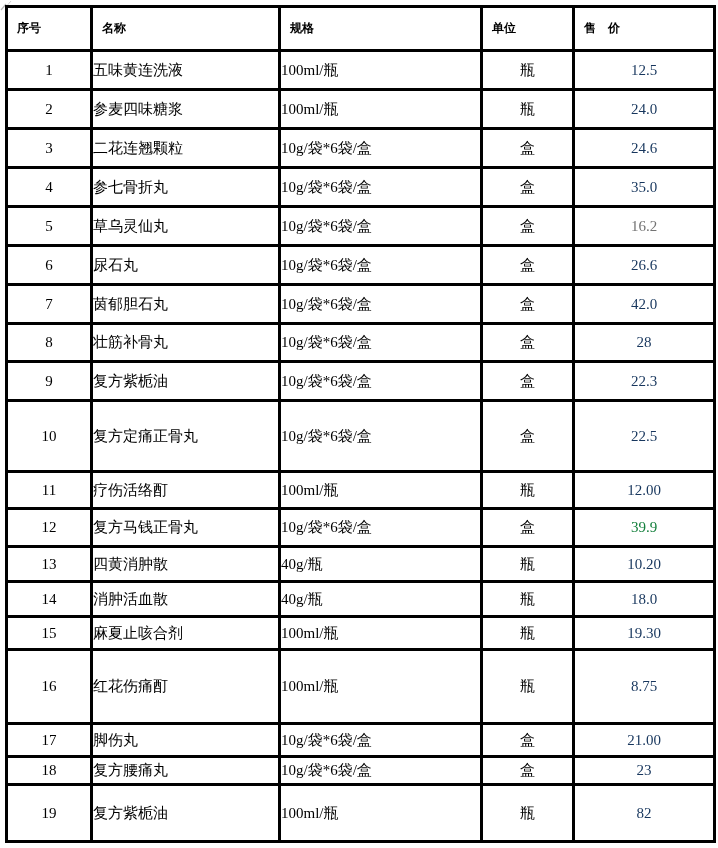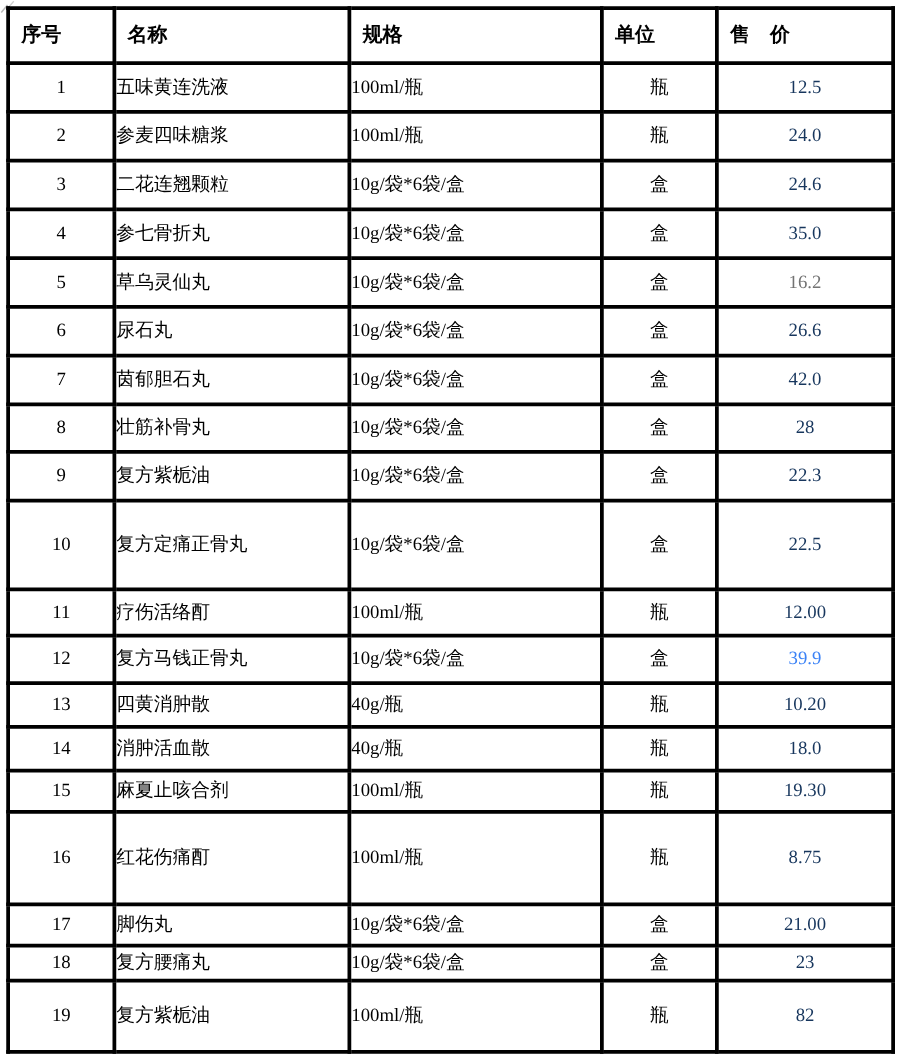--- a/index.html
+++ b/index.html
@@ -36,21 +36,21 @@
     padding: 0;
     vertical-align: middle;
     font-size: 15px;
     color: #000000;
     line-height: 1.1;
     overflow: hidden;
     white-space: nowrap;
   }
   table.price-table th {
     font-weight: bold;
-    font-size: 16px;
+    font-size: 12px;
     text-align: left;
     padding-left: 9px;
     height: 44px;
   }
   td.c-no   { text-align: center; }
   td.c-name { text-align: left; padding-left: 10px; }
   td.c-spec { text-align: left; padding-left: 10px; }
   td.c-unit { text-align: center; }
   td.c-price{ text-align: center; }
 </style>
@@ -155,21 +155,21 @@
         <td class="c-name">疗伤活络酊</td>
         <td class="c-spec">100ml/瓶</td>
         <td class="c-unit">瓶</td>
         <td class="c-price" style="color: rgb(23, 54, 93);">12.00</td>
       </tr>
       <tr style="height: 38px;">
         <td class="c-no">12</td>
         <td class="c-name">复方马钱正骨丸</td>
         <td class="c-spec">10g/袋*6袋/盒</td>
         <td class="c-unit">盒</td>
-        <td class="c-price" style="color: #3b82f6; text-align: center;">39.9</td>
+        <td class="c-price" style="color: #15803d; text-align: center;">39.9</td>
       </tr>
       <tr style="height: 35px;">
         <td class="c-no">13</td>
         <td class="c-name">四黄消肿散</td>
         <td class="c-spec">40g/瓶</td>
         <td class="c-unit">瓶</td>
         <td class="c-price" style="color: rgb(23, 54, 93); margin-top: 16px;">10.20</td>
       </tr>
       <tr style="height: 35px;">
         <td class="c-no">14</td>

